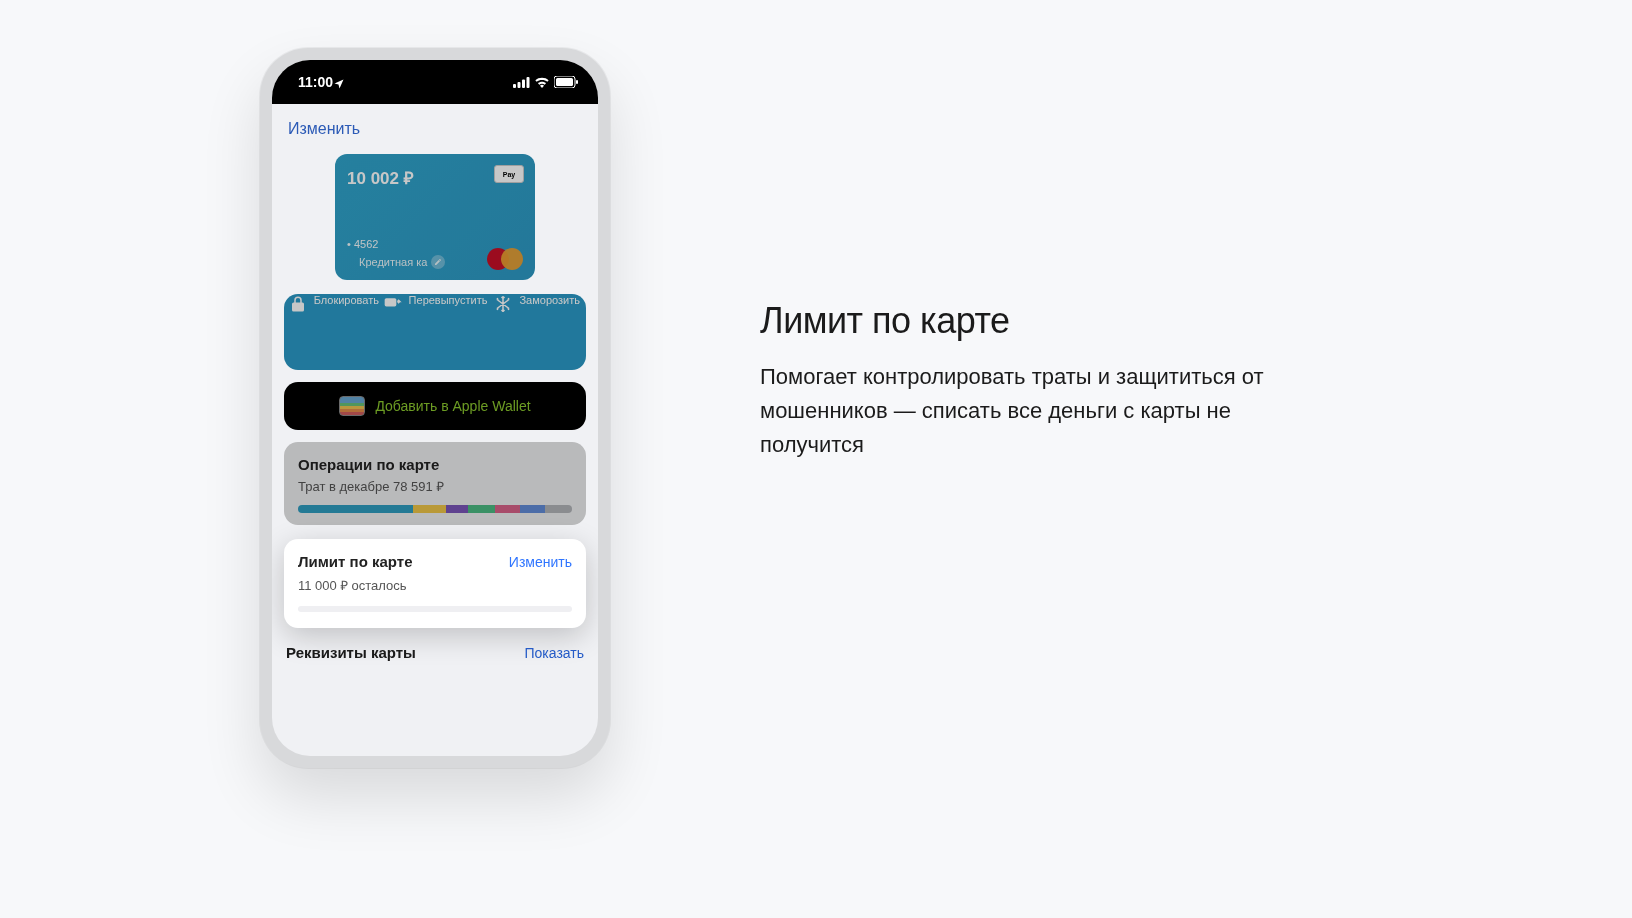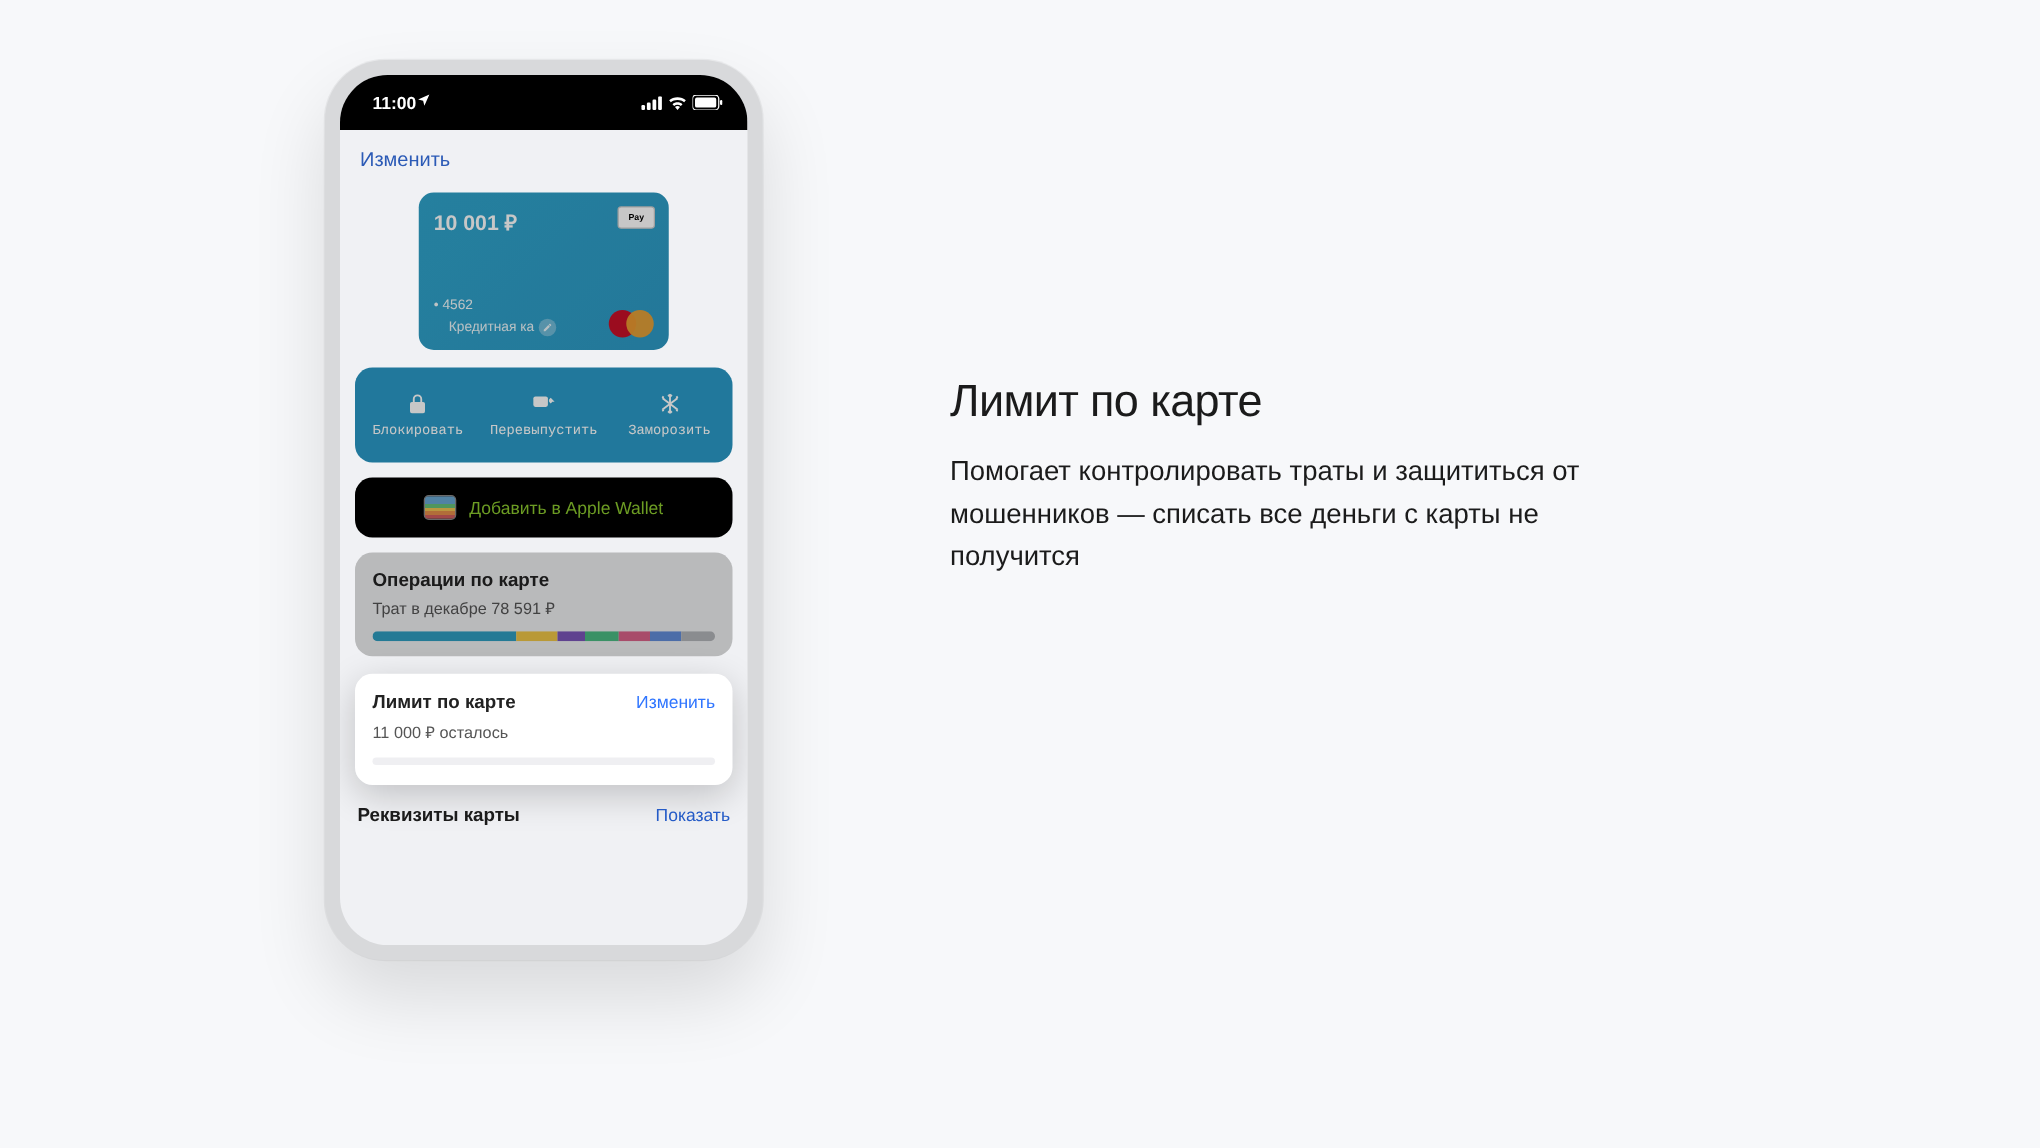--- a/index.html
+++ b/index.html
@@ -39,21 +39,21 @@
     background: #000;
     display: flex;
     align-items: center;
     justify-content: space-between;
     padding: 0 20px 0 26px;
     color: #fff;
     font-size: 14px;
     font-weight: 600;
     position: relative;
   }
-  .status-left { display: flex; align-items: flex-start; gap: 0; }
+  .status-left { display: flex; align-items: flex-end; gap: 0; }
   .status-right { display: flex; align-items: center; gap: 4px; }
   .notch {
     position: absolute;
     top: 0; left: 50%; transform: translateX(-50%);
     width: 165px; height: 30px;
     background: #000;
     border-bottom-left-radius: 18px;
     border-bottom-right-radius: 18px;
   }
   .speaker {
@@ -112,22 +112,22 @@
   .mc-logo::before { left:0; background:#eb001b; opacity:0.95; }
   .mc-logo::after { right:0; background:#f79e1b; opacity:0.95; mix-blend-mode: normal; }
   .action-row {
     background: #1a9ed3;
     border-radius: 14px;
     display:flex;
     height: 76px;
     margin-bottom: 12px;
   }
   .action-btn {
-    flex:1; display:flex; flex-direction:column; align-items:center; justify-content:center;
-    color:#fff; font-size: 11px; gap:6px;font-family:Liberation Mono, monospace;
+    flex:1; display:flex; flex-direction:row; justify-content:center;
+    color:#fff; font-size: 11px; gap:6px;
   }
   .action-icon { width:20px; height:20px; display:flex; align-items:center; justify-content:center; }
   .wallet-btn {
     background:#000; color:#84cc16; border-radius: 14px; height: 48px;
     display:flex; align-items:center; justify-content:center; gap:10px;
     font-size: 14px; margin-bottom: 12px;
   }
   .wallet-icon {
     width: 26px; height: 20px; border-radius: 4px;
     background: linear-gradient(to bottom, #5ea8dc 0 33%, #5bc46e 33% 50%, #f4c23c 50% 67%, #f08b3a 67% 83%, #e05858 83% 100%);
@@ -221,21 +221,21 @@
           </span>
         </div>
       </div>
 
       <div class="content">
 
         <div class="dim-layer">
           <span class="close-link">Изменить</span>
 
           <div class="card-visual">
-            <div class="card-balance">10 001 ₽</div>
+            <div class="card-balance">10 002 ₽</div>
             <div class="card-pay-badge">
                 <span>Pay</span>
               </div>
             <div class="card-num">• 4562</div>
             <div class="card-type">
               <span>Кредитная ка</span>
               <span class="card-edit-icon">
                 <svg width="8" height="8" viewBox="0 0 24 24" fill="#fff">
                     <path d="M3 17.25V21h3.75L17.81 9.94l-3.75-3.75L3 17.25zM20.71 7.04a1 1 0 000-1.41l-2.34-2.34a1 1 0 00-1.41 0l-1.83 1.83 3.75 3.75 1.83-1.83z"></path>
                   </svg>

